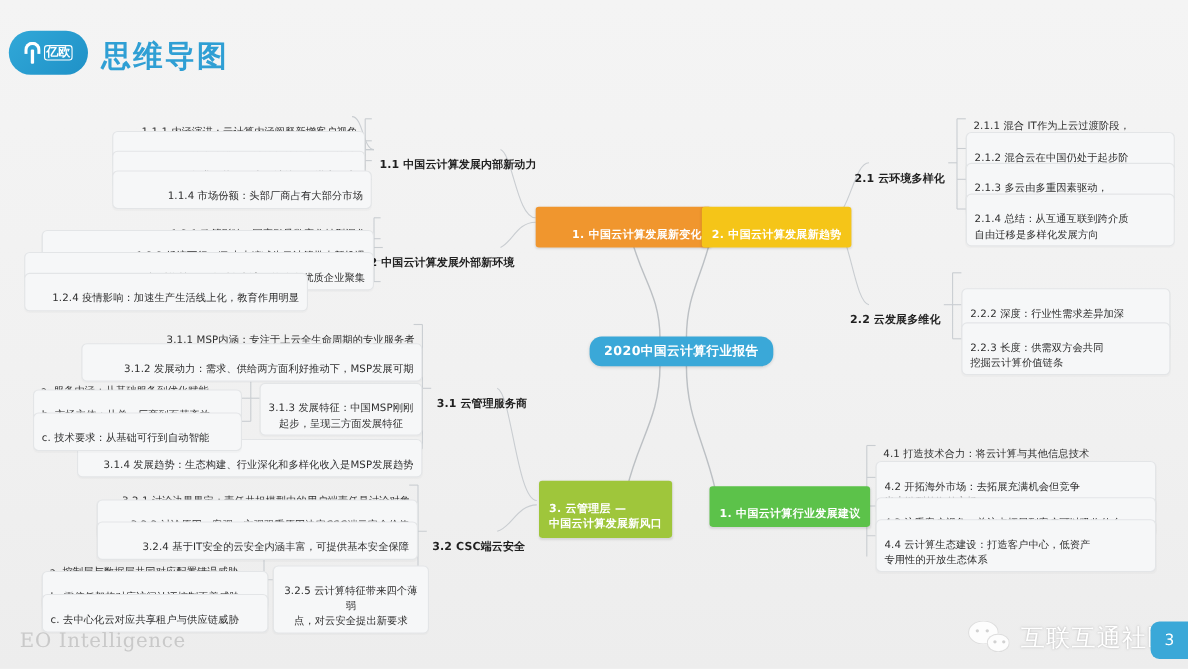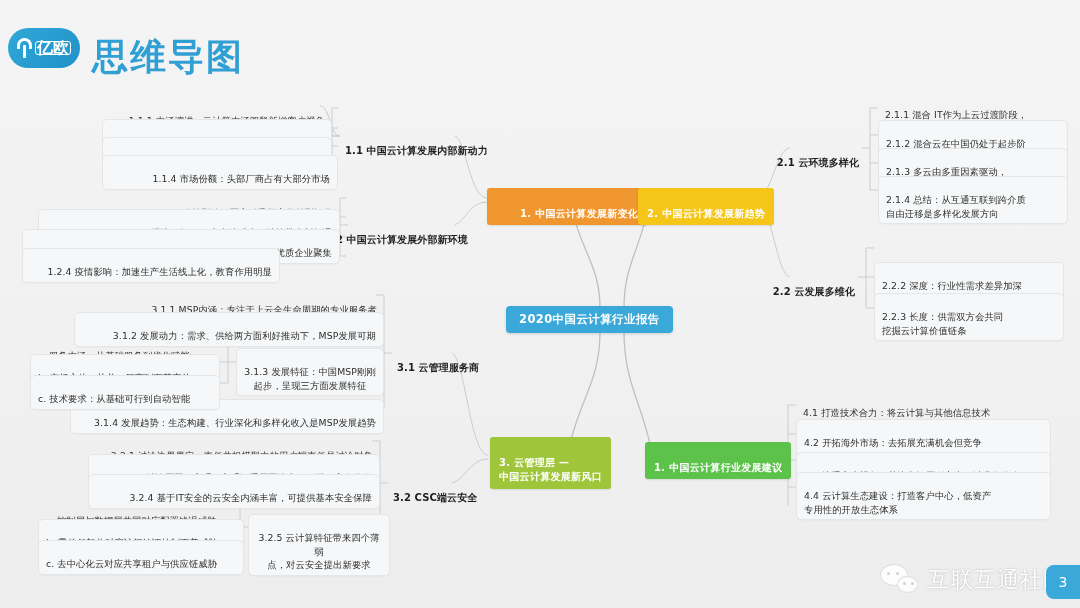--- a/index.html
+++ b/index.html
@@ -22,25 +22,25 @@
   .logo-mark { width: 15px; height: 20px; position: relative; }
   .logo-mark:before {
     content:""; position:absolute; left:6px; top:7px; width:3px; height:13px;
     background:#fff; border-radius:1px;
   }
   .logo-mark:after {
     content:""; position:absolute; left:0px; top:0px; width:15px; height:11px;
     border:3px solid #fff; border-bottom:none; border-radius:8px 8px 0 0;
     box-sizing:border-box;
   }
-  .logo-cn { color:#fff; font-size:16px; font-weight:bold; letter-spacing:0px;
+  .logo-cn { color:#fff; font-size:11px; font-weight:bold; letter-spacing:0px;
              border:1.4px solid #fff; border-radius:3px; padding:0 1px; line-height:12px; }
   .page-title {
     position:absolute; left:92px; top:33px;
-    font-size:36px; font-weight:bold; color:#2f9fd4; letter-spacing:2px;
+    font-size:27px; font-weight:bold; color:#2f9fd4; letter-spacing:2px;
   }
 
   
   .footer-brand {
     position:absolute; left:18px; bottom:15px;
     font-size:18px; color:#c9c9c9; letter-spacing:0.6px;
     font-family:"DejaVu Serif","Liberation Serif",serif;
   }
   .wm { position:absolute; right:14px; bottom:12px; display:flex; align-items:center; gap:8px; }
   .wm-icon { width:40px; height:32px; position:relative; opacity:.9; }
@@ -188,21 +188,21 @@
     <path d="M240,548 L232,548"></path>
 
     <path d="M760,455 C775,455 778,460 788,460"></path>
     <path d="M788,405 L788,506"></path>
     <path d="M788,405 L796,405"></path>
     <path d="M788,434 L796,434"></path>
     <path d="M788,460 L796,460"></path>
     <path d="M788,487 L796,487"></path>
   </svg>
 
-  <div class="root-node" style="left:506px; top:306px; background:#3aa8d8;">
+  <div class="root-node" style="left:536px; top:306px; background:#3aa8d8;border-radius:11px;">
     <span>2020中国云计算行业报告</span>
   </div>
 
   <div class="main-node ta-l" style="left:487px; top:188px; background:#f0962e;padding-left:33px;">
     <span>1. 中国云计算发展新变化</span>
   </div>
   <div class="main-node ta-l" style="left:638px; top:188px; background:#f5c518;">
     <span>2. 中国云计算发展新趋势</span>
   </div>
   <div class="main-node ta-l" style="left:490px; top:437px; background:#9fc63b;">
@@ -341,20 +341,21 @@
 尚未激烈的海外市场</span>
   </div>
   <div class="node leaf ta-l" style="left:796px; top:452px; width:255px;">
     <span>4.3 注重客户视角：关注点拓展到客户可以吸收什么</span>
   </div>
   <div class="node leaf ta-l" style="left:796px; top:472px; width:255px;">
     <span>4.4 云计算生态建设：打造客户中心，低资产
 专用性的开放生态体系</span>
   </div>
 
+  <div class="footer-brand">EO Intelligence</div>
 
   <div class="wm">
     <span class="wm-icon">
       <span class="b1"></span>
         <span class="b2"></span>
       <span class="d" style="left:7px;  top:8px;"></span>
       <span class="d" style="left:16px; top:8px;"></span>
       <span class="d" style="left:23px; top:18px;"></span>
       <span class="d" style="left:31px; top:18px;"></span>
     </span>

